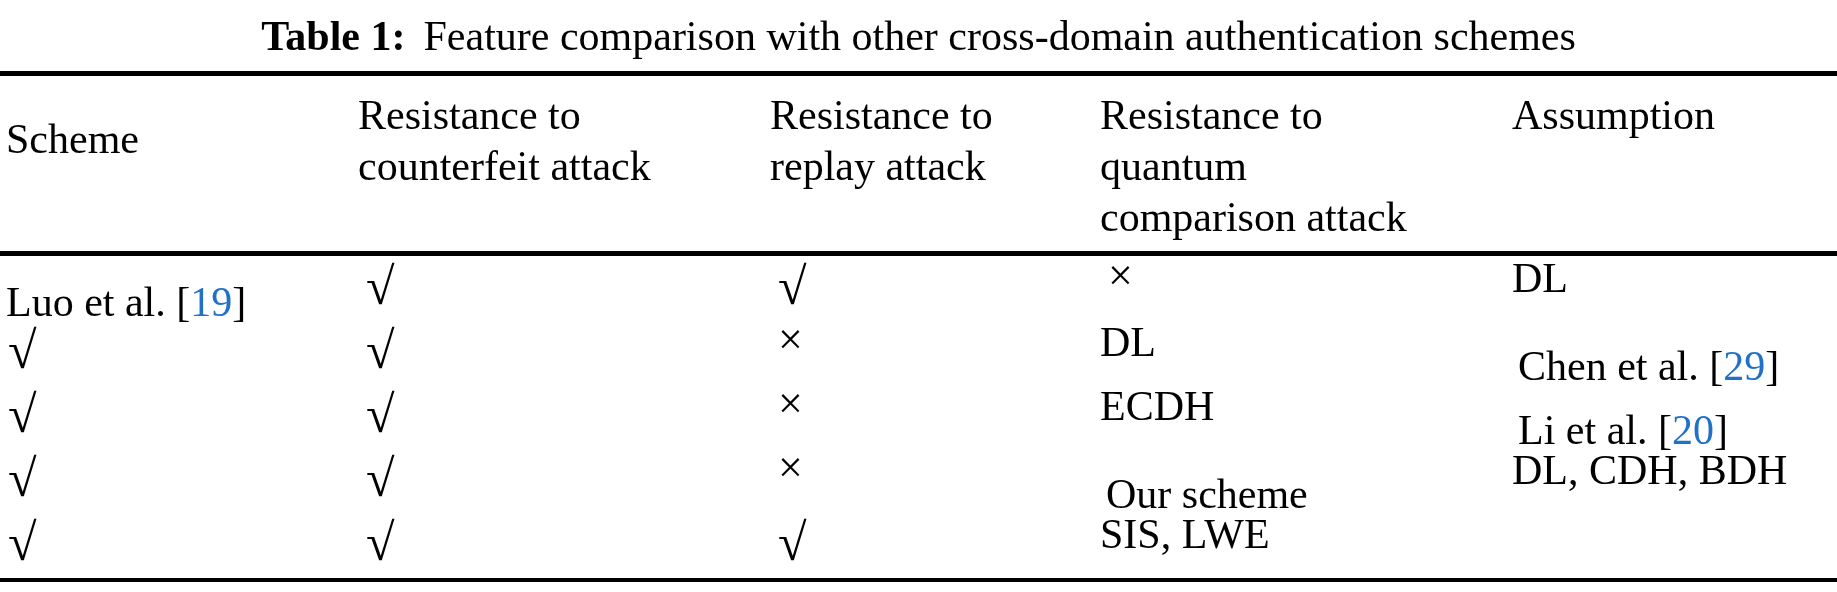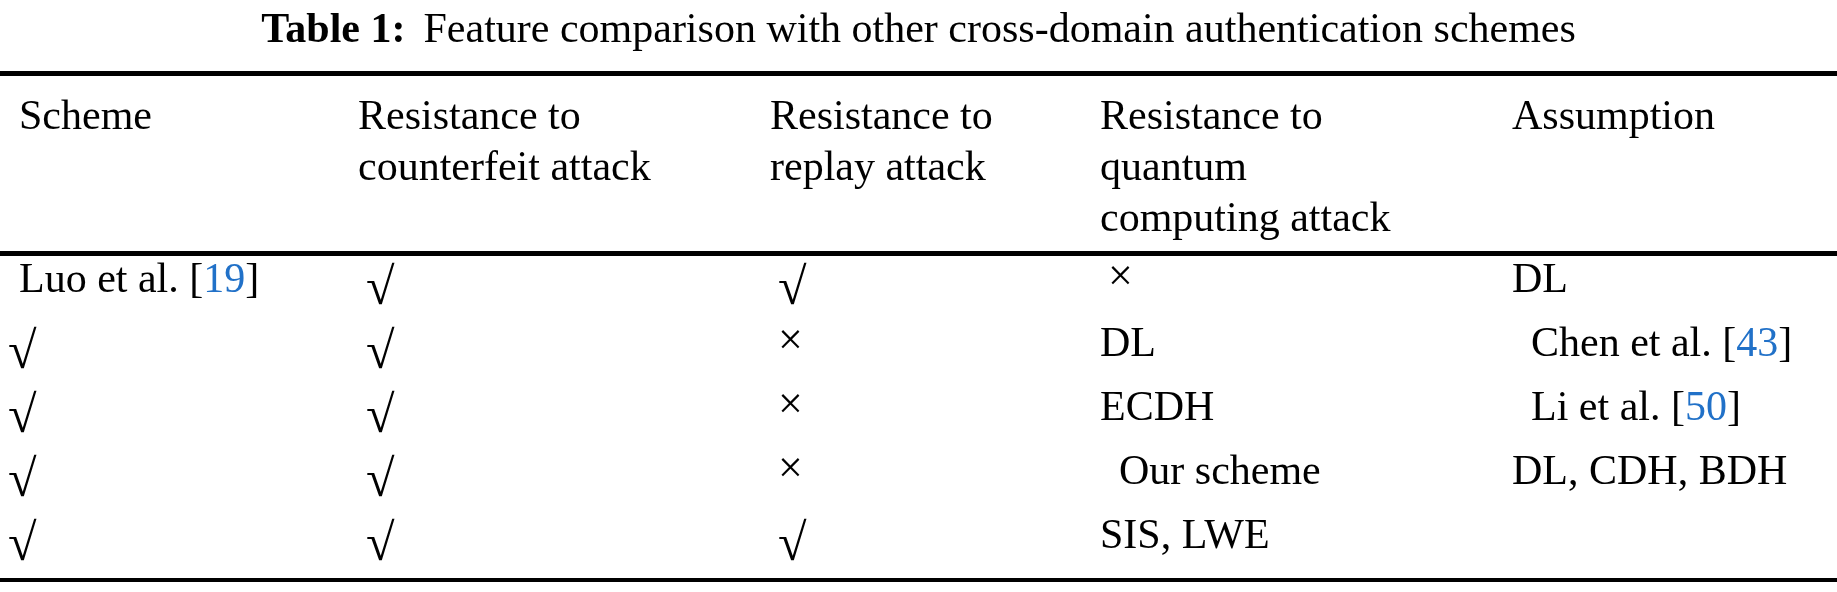--- a/index.html
+++ b/index.html
@@ -10,41 +10,41 @@
     width: 1837px;
     height: 592px;
     background: var(--paper);
     color: var(--ink);
     font-family: "Liberation Serif", "DejaVu Serif", serif;
     font-size: 42px;
     overflow: hidden;
   }
   .caption {
     position: absolute;
-    top: 4px; left: 0; right: 0;
+    top: 12px; left: 0; right: 0;
     text-align: center;
     white-space: nowrap;
   }
   .caption-label { font-weight: bold; }
   .caption-text { margin-left: 18px; }
   .rule { position: absolute; left: 0; width: 1837px; background: var(--ink); }
   .rule-top    { top: 71px;  height: 5px; }
   .rule-mid    { top: 251px; height: 5px; }
   .rule-bottom { top: 578px; height: 4px; }
   .grid {
     position: absolute;
     left: 0;
     width: 1837px;
     display: grid;
     grid-template-columns: 358px 412px 330px 412px 325px;
   }
   .header-grid { top: 90px; }
   .hcell { padding-left: 0; }
   .hcell .hline { line-height: 51px; white-space: nowrap; }
-  .col-scheme { padding-left: 19px; }
+  .col-scheme { padding-left: 6px; margin-top: 24px; }
   .body-grid { top: 246px; grid-template-rows: repeat(5, 64px); }
   .bcell {
     height: 64px;
     line-height: 64px;
     white-space: nowrap;
     overflow: visible;
   }
   .cite { color: var(--cite); }
   .mark-cell { padding-left: 8px; }
   .mark.check {
@@ -77,21 +77,21 @@
       <div class="hline">Resistance to</div>
       <div class="hline">counterfeit attack</div>
     </div>
     <div class="hcell">
       <div class="hline">Resistance to</div>
       <div class="hline">replay attack</div>
     </div>
     <div class="hcell">
       <div class="hline">Resistance to</div>
       <div class="hline">quantum</div>
-      <div class="hline">computing attack</div>
+      <div class="hline">comparison attack</div>
     </div>
     <div class="hcell">
       <div class="hline">Assumption</div>
     </div>
   </div>
 
   <div class="rule rule-mid"></div>
 
   <div class="grid body-grid">
 
@@ -99,27 +99,27 @@
     <div class="bcell mark-cell"><span class="mark check">√</span></div>
     <div class="bcell mark-cell"><span class="mark check">√</span></div>
     <div class="bcell mark-cell"><span class="mark cross">×</span></div>
     <div class="bcell">DL</div>
 
     <div class="bcell mark-cell"><span class="mark check">√</span></div>
     <div class="bcell mark-cell"><span class="mark check">√</span></div>
     <div class="bcell mark-cell"><span class="mark cross">×</span></div>
     <div class="bcell">DL</div>
 
-    <div class="bcell col-scheme"><span>Chen et al. [</span><span class="cite">43</span><span>]</span></div>
+    <div class="bcell col-scheme"><span>Chen et al. [</span><span class="cite">29</span><span>]</span></div>
     <div class="bcell mark-cell"><span class="mark check">√</span></div>
     <div class="bcell mark-cell"><span class="mark check">√</span></div>
     <div class="bcell mark-cell"><span class="mark cross">×</span></div>
     <div class="bcell">ECDH</div>
 
-    <div class="bcell col-scheme"><span>Li et al. [</span><span class="cite">50</span><span>]</span></div>
+    <div class="bcell col-scheme"><span>Li et al. [</span><span class="cite">20</span><span>]</span></div>
     <div class="bcell mark-cell"><span class="mark check">√</span></div>
     <div class="bcell mark-cell"><span class="mark check">√</span></div>
     <div class="bcell mark-cell"><span class="mark cross">×</span></div>
     <div class="bcell col-scheme"><span>Our scheme</span><span class="cite"></span><span></span></div>
 
     <div class="bcell">DL, CDH, BDH</div>
     <div class="bcell mark-cell"><span class="mark check">√</span></div>
     <div class="bcell mark-cell"><span class="mark check">√</span></div>
     <div class="bcell mark-cell"><span class="mark check">√</span></div>
     <div class="bcell">SIS, LWE</div>

